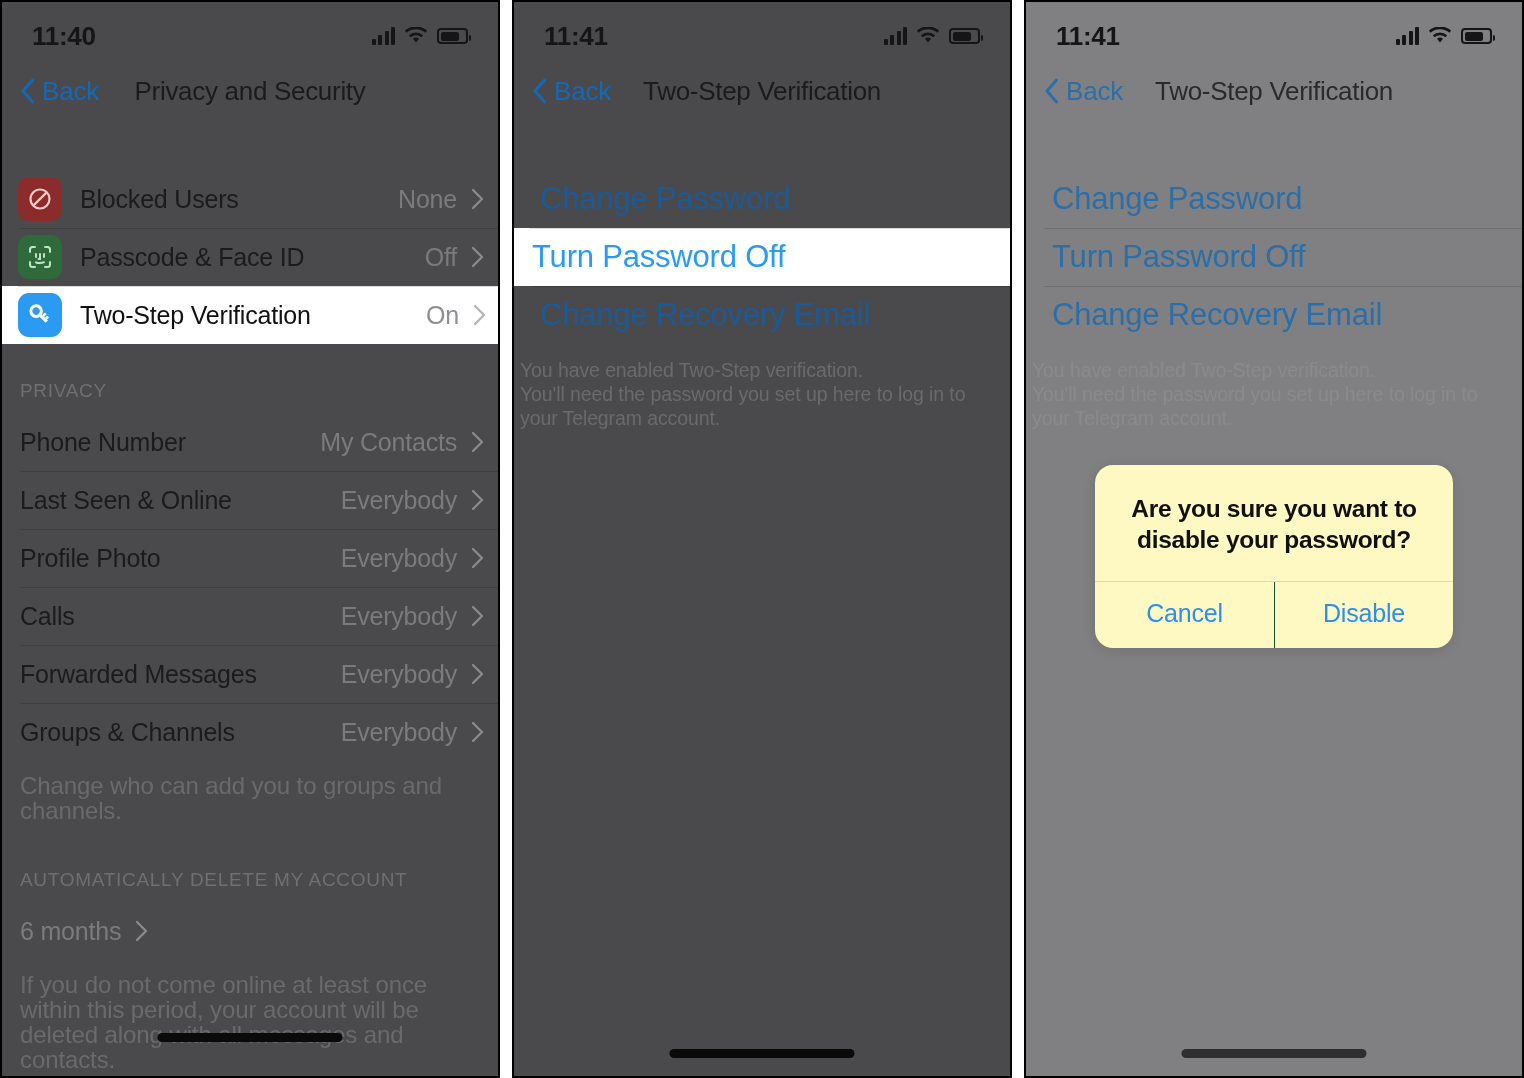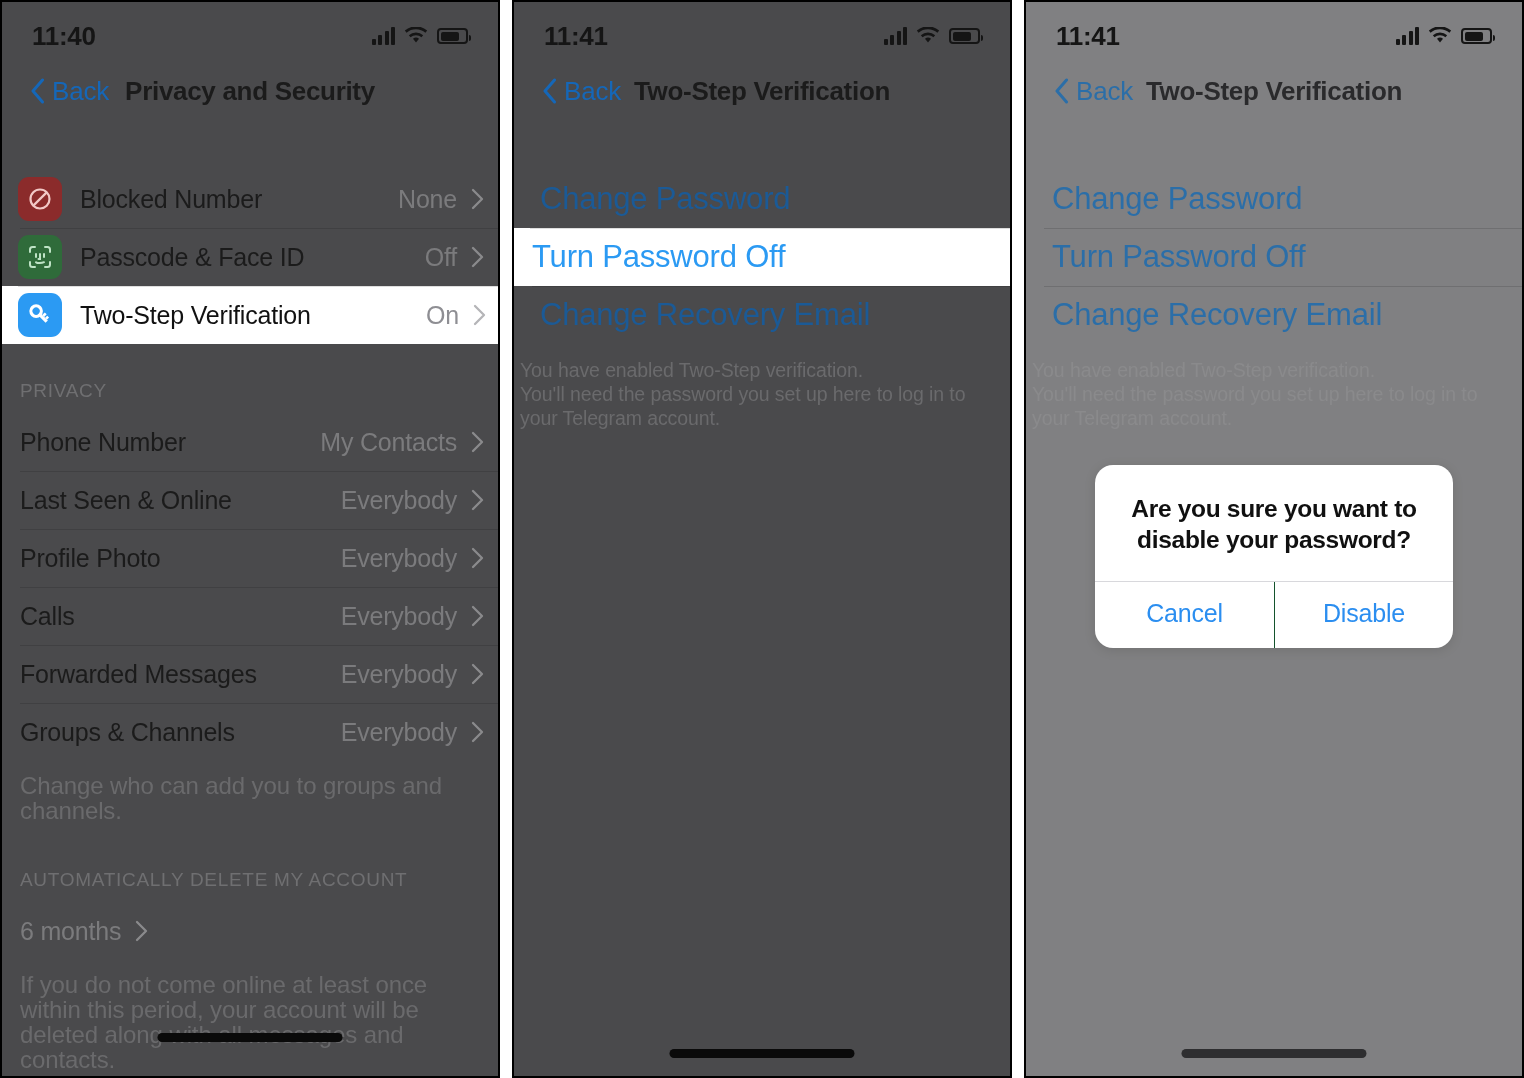--- a/index.html
+++ b/index.html
@@ -93,38 +93,38 @@
   .navbar {
     position: relative;
     height: 62px;
     display: flex;
     align-items: center;
   }
   .nav-back {
     display: flex;
     align-items: center;
     gap: 7px;
-    padding-left: 28px;
+    padding-left: 18px;
     z-index: 2;
   }
   .chev-back {
     width: 15px; height: 26px;
     display: block;
   }
   .nav-back-label {
     font-size: 26px;
     color: #1567b8;
     letter-spacing: -0.2px;
   }
   .nav-title {
     position: absolute;
     left: 0; right: 0;
     text-align: center;
     font-size: 26px;
-    font-weight: bold;
+    font-weight: normal;
     color: #1b1b1b;
     letter-spacing: -0.3px;
   }
 
   
   .spacer { height: 48px; }
   .group { position: relative; }
 
   .row {
     position: relative;
@@ -249,21 +249,21 @@
     position: absolute;
     inset: 0;
     pointer-events: none;
   }
   .alert {
     position: absolute;
     left: 50%;
     transform: translateX(-50%);
     top: 463px;
     width: 358px;
-    background: #ffffff;
+    background: #fef9c3;
     border-radius: 18px;
     overflow: hidden;
     box-shadow: 0 2px 12px rgba(0,0,0,0.12);
   }
   .alert-body {
     padding: 28px 26px 26px 26px;
     text-align: center;
   }
   .alert-title {
     font-size: 24.5px;
@@ -330,21 +330,21 @@
 
       <div class="group">
 
         <div class="row with-icon">
           <span class="row-icon icon-blocked">
             <svg width="26" height="26" viewBox="0 0 26 26">
                 <circle cx="13" cy="13" r="9.5" stroke="#f2c9c7" stroke-width="2.2" fill="none"></circle>
                 <line x1="6.6" y1="19.4" x2="19.4" y2="6.6" stroke="#f2c9c7" stroke-width="2.2"></line>
               </svg>
           </span>
-          <span class="row-label">Blocked Number</span>
+          <span class="row-label">Blocked Users</span>
           <span class="row-value">None</span>
           <svg class="chev-right" viewBox="0 0 13 22">
               <path d="M2 2l9 9-9 9" stroke="#8a8a8c" stroke-width="2.3" fill="none" stroke-linecap="round" stroke-linejoin="round"></path>
             </svg>
         </div>
 
         <div class="row with-icon">
           <span class="row-icon icon-face">
             <svg width="28" height="28" viewBox="0 0 28 28" stroke="#bfe3c6" stroke-width="2" fill="none" stroke-linecap="round">
               <path d="M4 9V6.5A2.5 2.5 0 0 1 6.5 4H9"></path>

